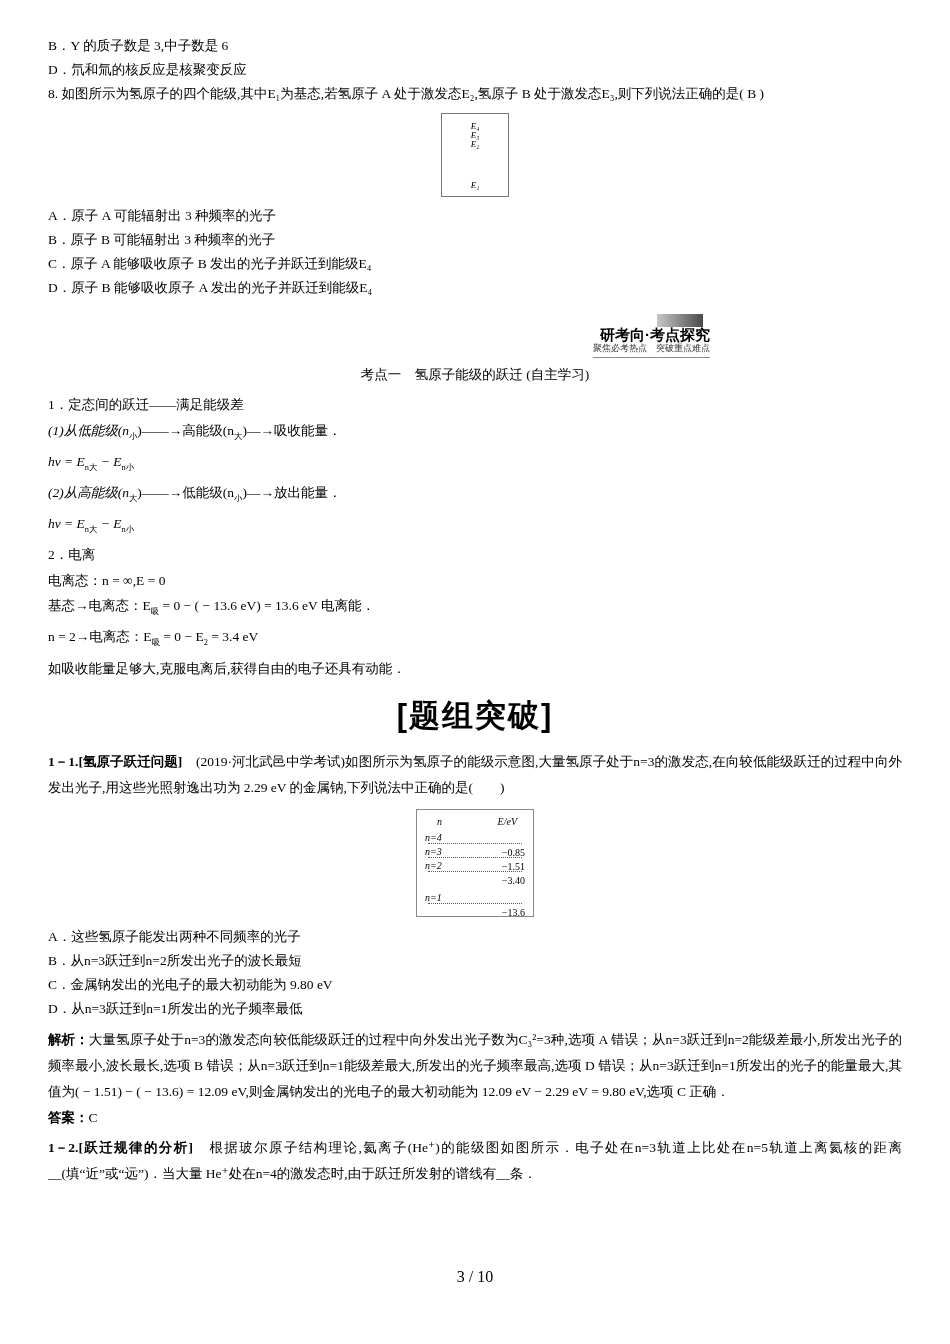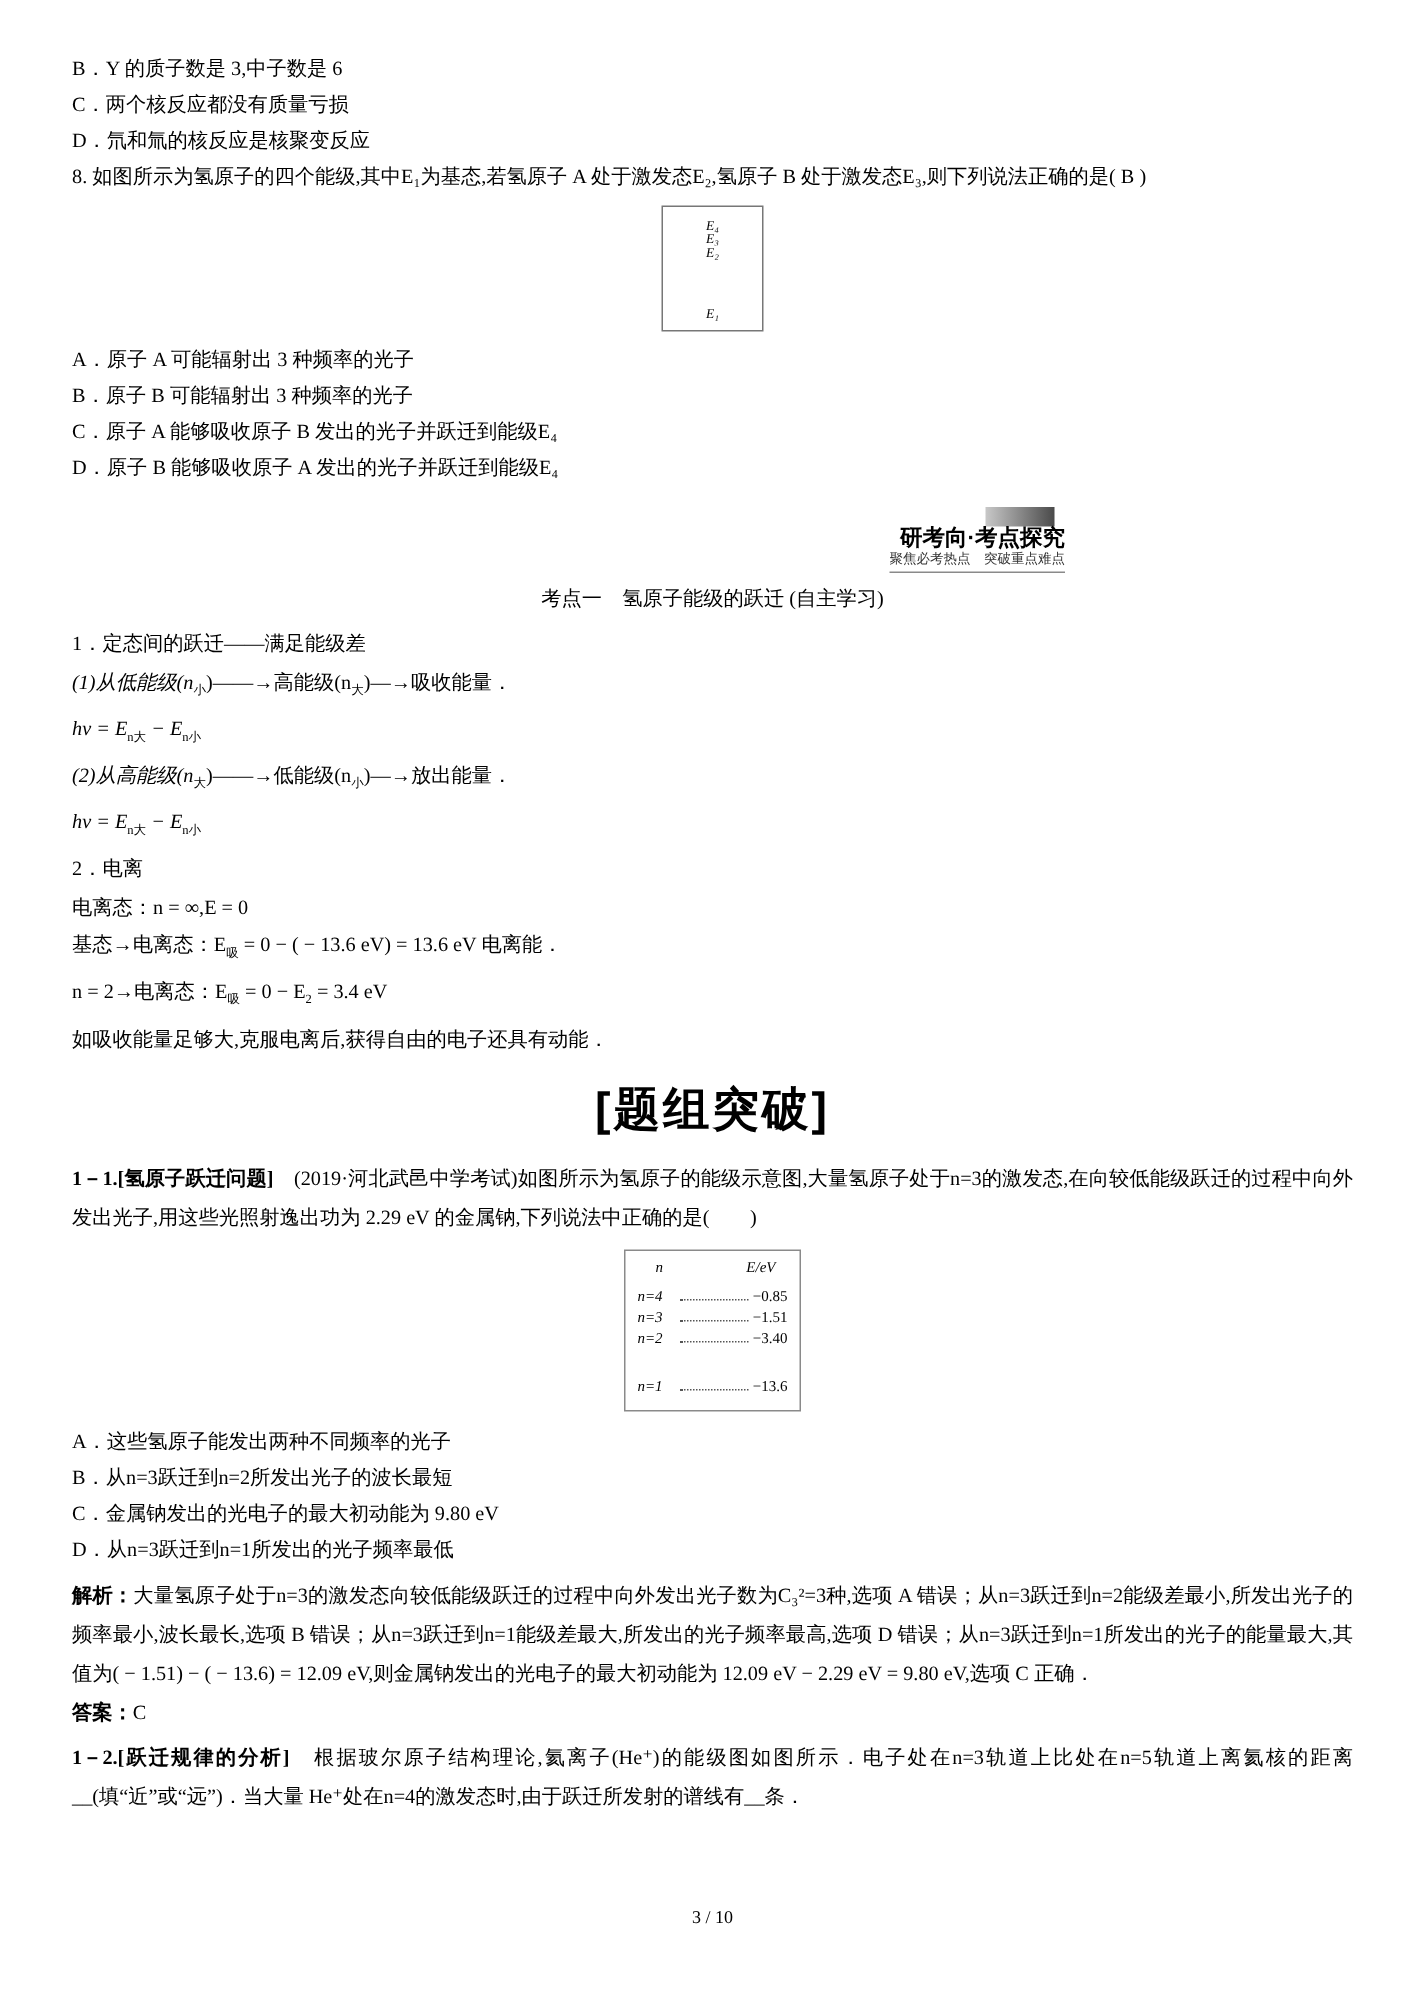--- a/index.html
+++ b/index.html
@@ -30,35 +30,34 @@
   .banner-rule { flex:1; border-bottom:1px solid #8a8a8a; text-align:right; font-size:9px; color:#333; padding-bottom:2px; margin-left:12px; white-space:nowrap; }
   .kaodian { text-align:center; line-height:26px; margin-bottom:4px; }
 
   
   .big-title { text-align:center; font-size:31px; font-weight:bold; letter-spacing:2px;
     font-family:"Liberation Sans","DejaVu Sans",sans-serif; margin:14px 0 12px 0; }
 
   
   .diag2 { width:118px; box-sizing:border-box; border:1px solid #8a8a8a; margin:8px auto 8px auto; padding:6px 8px 10px 8px; font-size:10px; background:#fff; }
   .d2-head { display:flex; justify-content:space-between; font-style:italic; margin:0 8px 5px 12px; }
-  .d2-row { display:flex; align-items:flex-end; height:14px; }
+  .d2-row { display:flex; height:14px;flex-direction:column; }
   .d2-lbl { font-style:italic; width:25px; }
   .d2-dots { flex:1; border-bottom:1px dotted #555; margin:0 3px 3px 3px; }
   .d2-val { text-align:right; white-space:nowrap; }
   .d2-gap { height:18px; }
 
-  .footer { position:absolute; bottom:58px; left:0; width:950px; text-align:center; font-size:12px; }
+  .footer { position:absolute; bottom:58px; left:0; width:950px; text-align:center; font-size:16px; }
 </style>
 </head>
 <body>
 
 <div class="page">
 
   <p class="line">B．Y 的质子数是 3,中子数是 6</p>
-  <p class="line">C．两个核反应都没有质量亏损</p>
   <p class="line">D．氘和氚的核反应是核聚变反应</p>
 
   <p class="line">8. 如图所示为氢原子的四个能级,其中E₁为基态,若氢原子 A 处于激发态E₂,氢原子 B 处于激发态E₃,则下列说法正确的是( B )</p>
 
   <div class="diag1">
     <div class="d1-row" style="top:7px">
         <span class="d1-line"></span>
         <span class="d1-lbl">E₄</span>
       </div>
     <div class="d1-row" style="top:16px">

